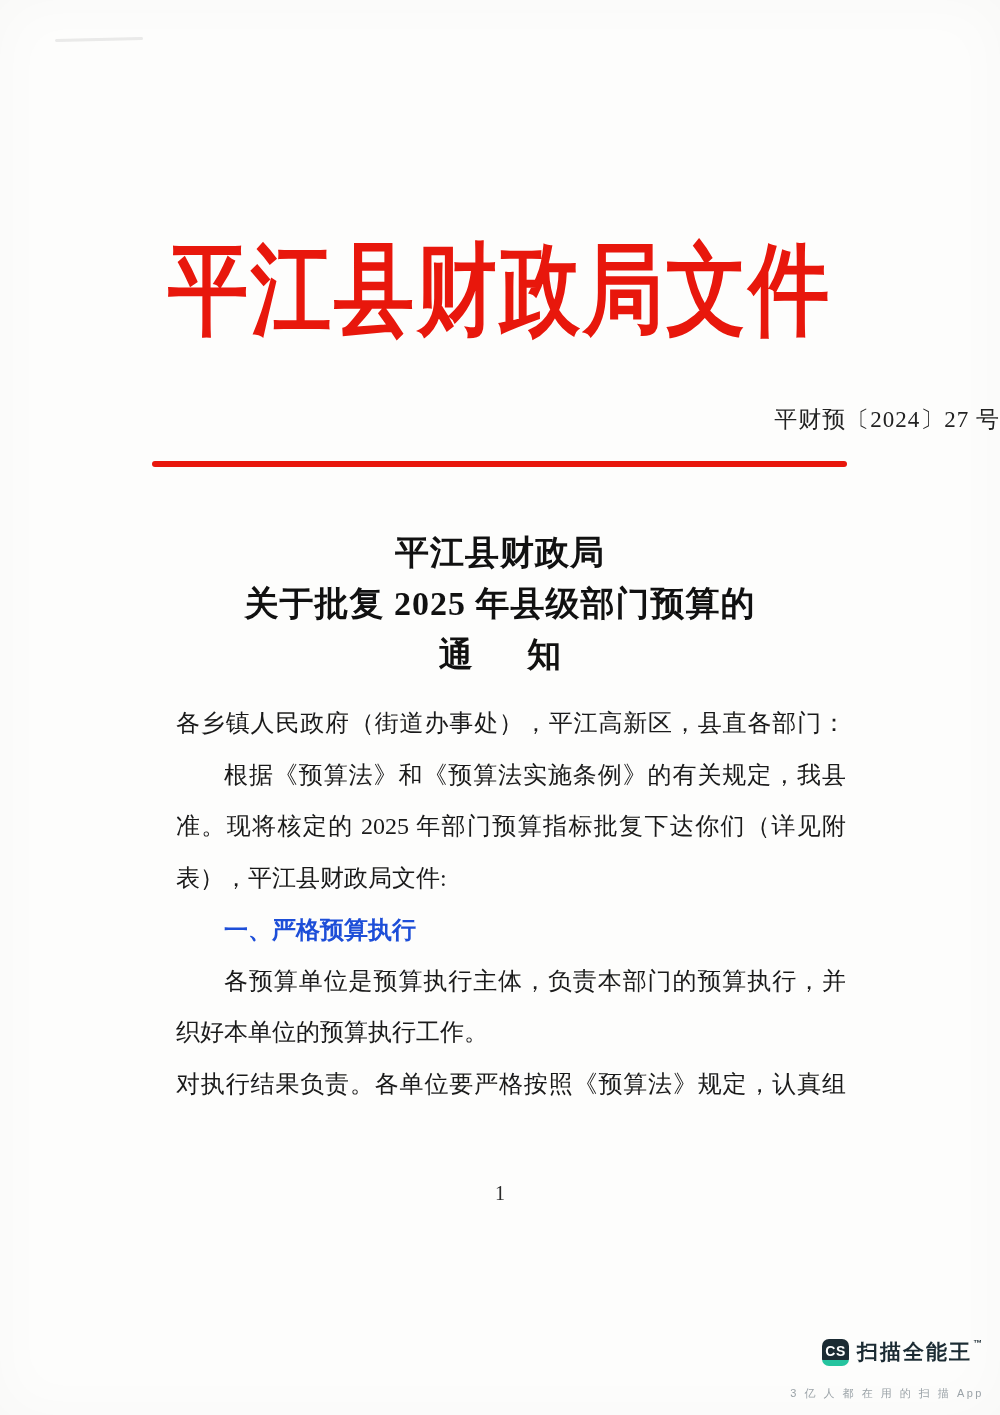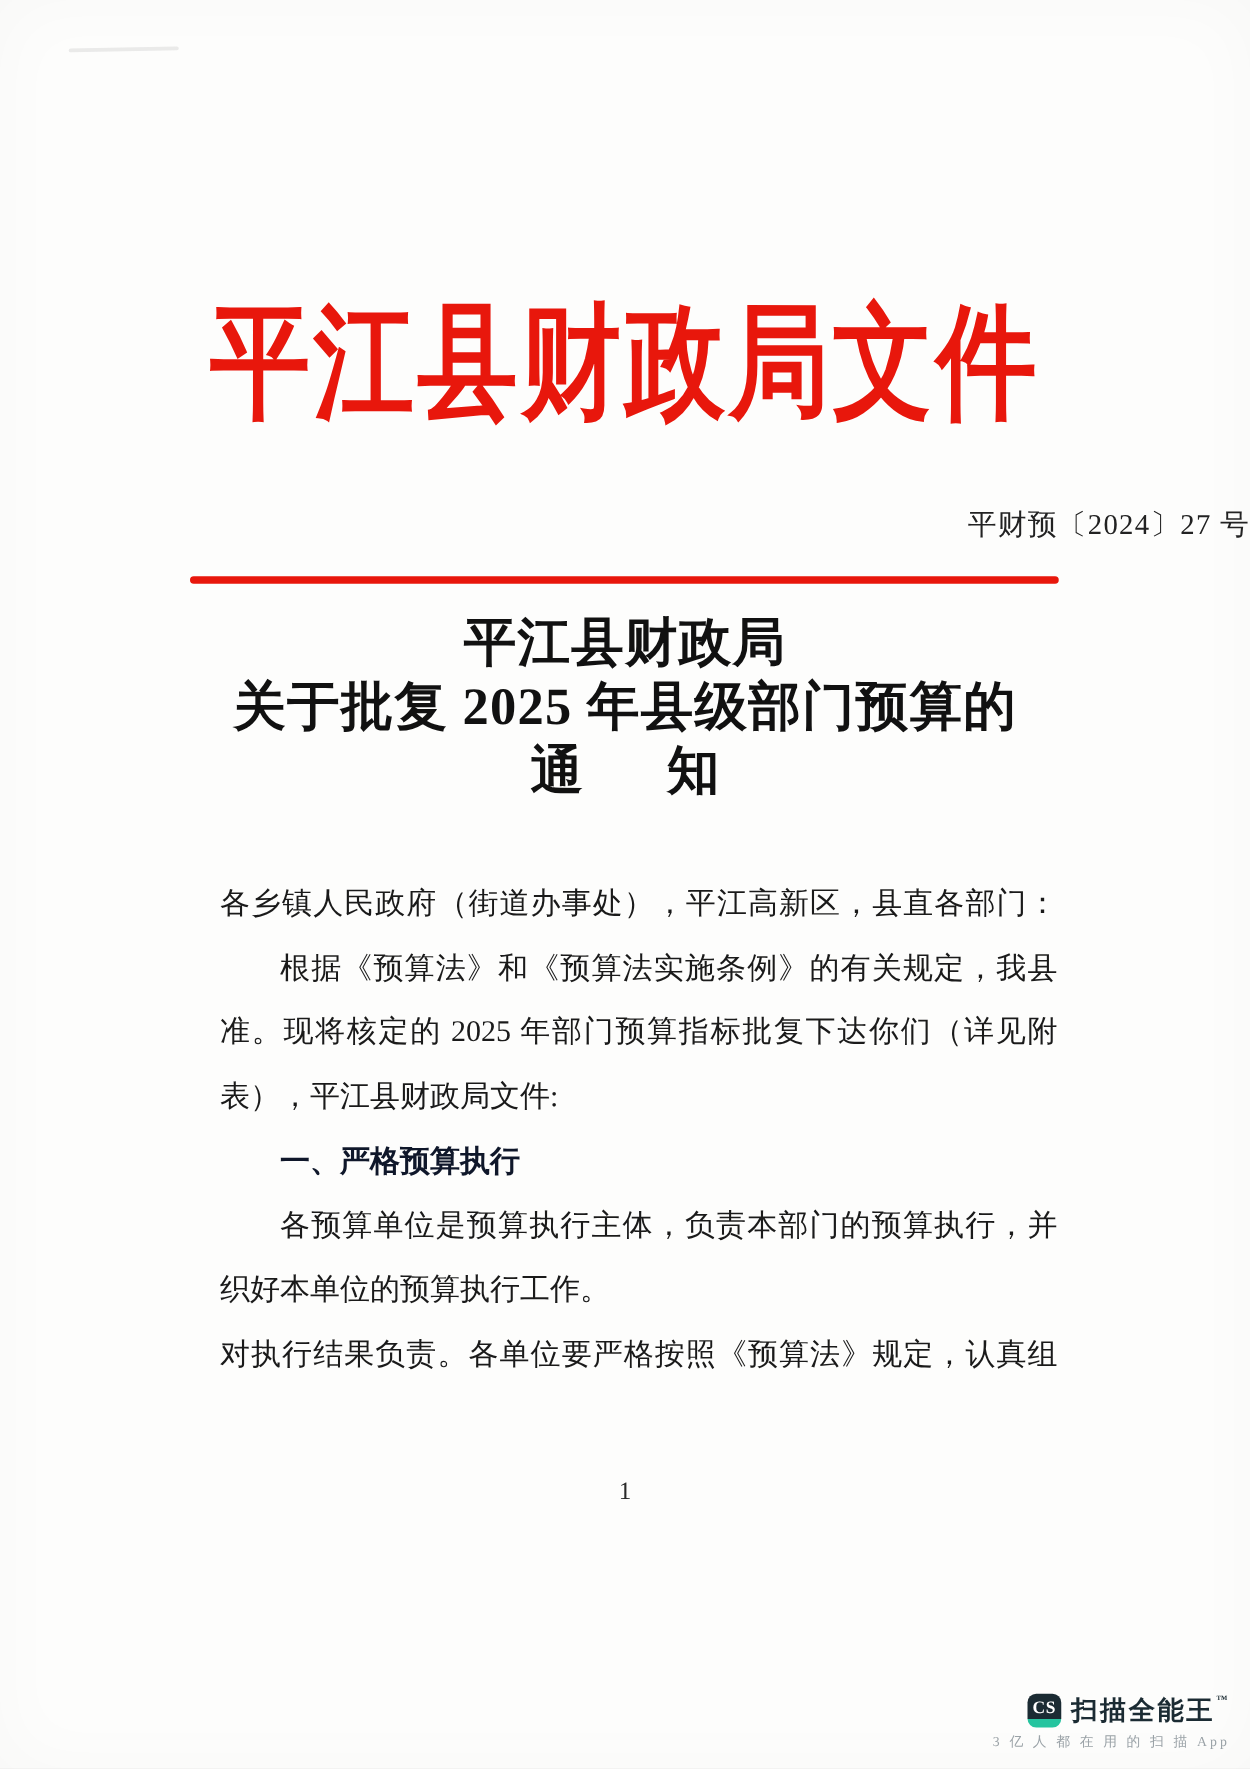--- a/index.html
+++ b/index.html
@@ -67,26 +67,26 @@
     left: 152px;
     width: 695px;
     height: 6px;
     background: #e8170c;
     border-radius: 3px;
   }
 
   
   .doc-title {
     position: absolute;
-    top: 490px;
+    top: 527px;
     left: 0;
     width: 100%;
     text-align: center;
     font-weight: bold;
-    font-size: 42px;
+    font-size: 34px;
     line-height: 51px;
     letter-spacing: 1px;
     color: #111;
   }
   .doc-title .t3 {
     letter-spacing: 0.3em;
     text-indent: 0.3em;
   }
 
   
@@ -106,41 +106,41 @@
     white-space: normal;
     text-align: justify;
     text-align-last: justify;
   }
   .body-text .line.indent {
     padding-left: 2em;
   }
   .body-text .line.heading {
     font-family: "Liberation Sans", "DejaVu Sans", sans-serif;
     font-weight: bold;
-    color: #0f172a;
+    color: #1d4ed8;
   }
 
   
   .page-number {
     position: absolute;
     top: 1182px;
     left: 0;
     width: 100%;
     text-align: center;
     font-size: 20px;
     color: #2a2a2a;
   }
 
   
   .watermark {
     position: absolute;
     right: 16px;
     bottom: 14px;
     text-align: right;
-    font-family: Liberation Serif, serif;
+    font-family: Liberation Sans, sans-serif;
   }
   .wm-row1 {
     display: flex;
     align-items: center;
     justify-content: flex-end;
     gap: 8px;
   }
   .cs-logo {
     display: inline-flex;
     align-items: center;
@@ -162,21 +162,21 @@
     color: #1b2b33;
     letter-spacing: 2px;
   }
   .wm-tm {
     font-size: 9px;
     color: #1b2b33;
     vertical-align: top;
     margin-left: 1px;
   }
   .wm-tagline {
-    margin-top: 4px;
+    margin-top: 20px;
     font-size: 11px;
     color: #9aa2a7;
     letter-spacing: 2.5px;
   }
 </style>
 </head>
 <body>
 
 <div class="page">
 

